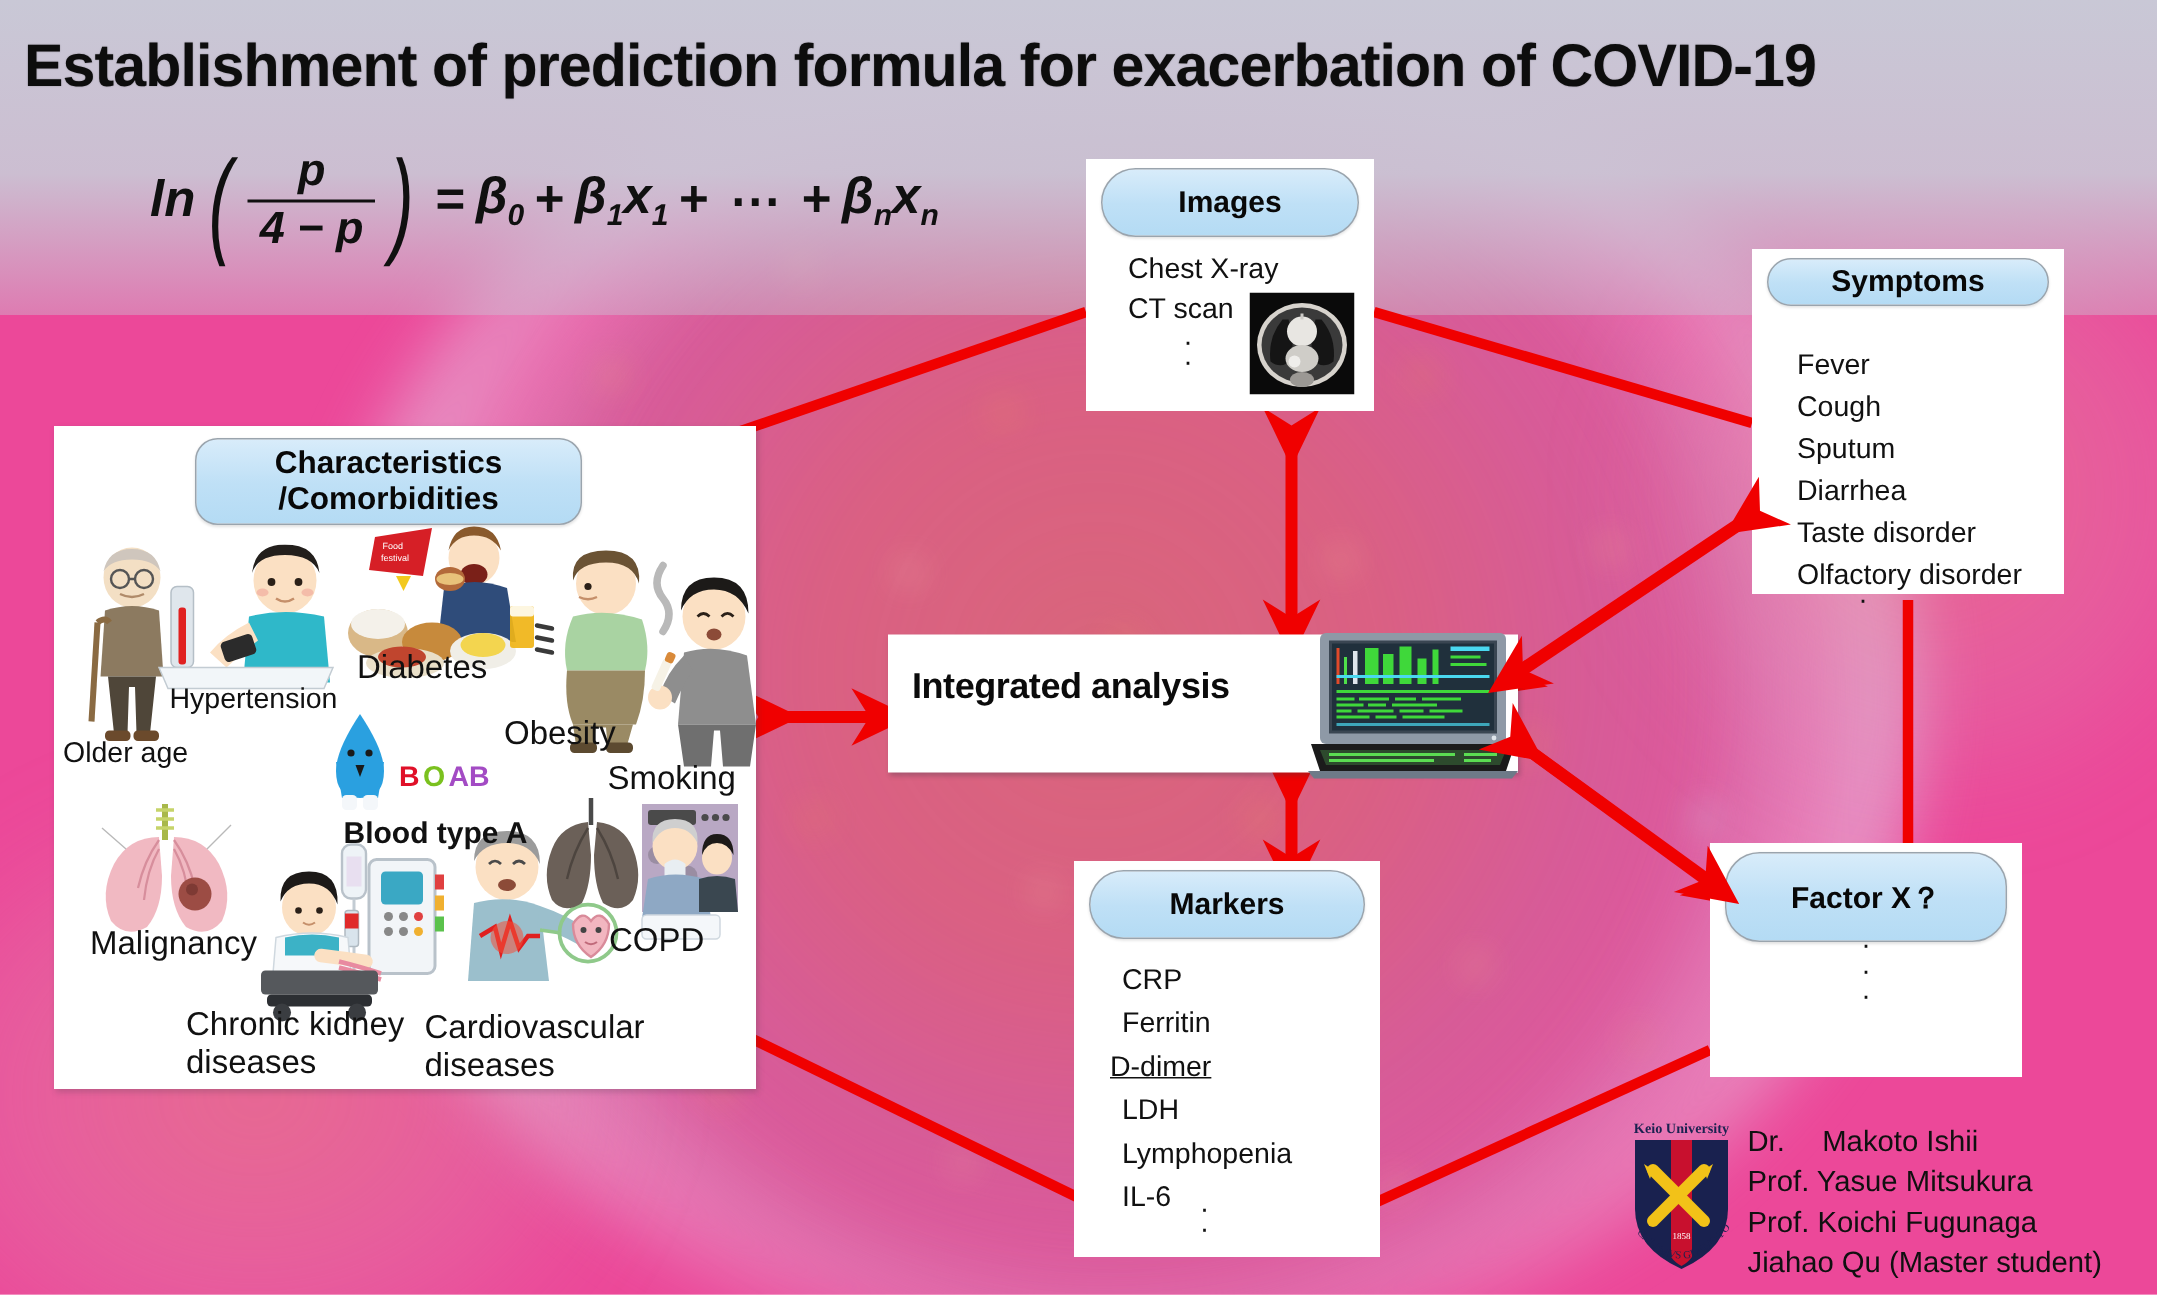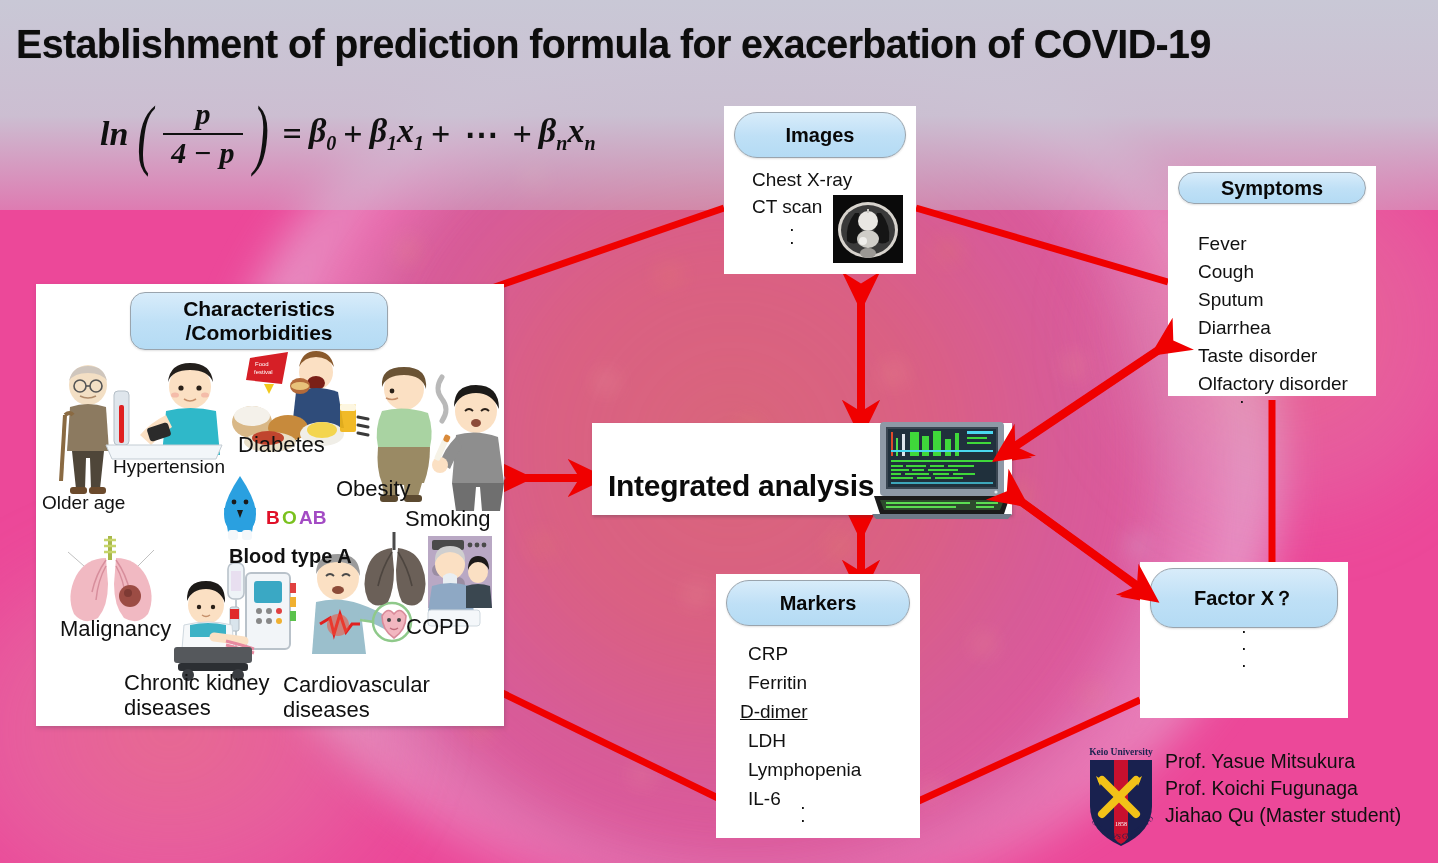--- a/index.html
+++ b/index.html
@@ -93,21 +93,21 @@
     white-space: nowrap;
     transform: scaleX(0.985);
     transform-origin: left center;
     text-shadow: 0 0 1px rgba(0,0,0,.35);
   }
 
   
   #formula {
     position: absolute; left: 100px; top: 96px;
     display: flex; align-items: center;
-    font-family: Liberation Serif, serif;
+    font-family: Liberation Sans, sans-serif;
     font-style: italic; font-weight: bold;
     color: #101010; font-size: 34px;
     white-space: nowrap;
   }
   #formula .paren {
     font-size: 78px; font-weight: normal;
     line-height: 0.72; margin: 0 2px;
     transform: scaleX(.6); display: inline-block;
   }
   #formula .frac {
@@ -161,22 +161,22 @@
   
   #links { position: absolute; inset: 0; z-index: 5; pointer-events: none; }
   #links-top { position: absolute; inset: 0; z-index: 9; pointer-events: none; }
 
   
   #integ-card {
     left: 592px; top: 423px; width: 420px; height: 92px;
     box-shadow: 1px 2px 3px rgba(60,60,70,.30);
   }
   #integ-label {
-    position: absolute; left: 608px; top: 469px;
-    font-size: 30px; font-weight: bold; color: #0b0b0b;
+    position: absolute; left: 608px; top: 444px;
+    font-size: 24px; font-weight: bold; color: #0b0b0b;
     white-space: nowrap; z-index: 8;
     letter-spacing: -0.3px;
   }
   #integ-monitor { position: absolute; left: 872px; top: 420px; z-index: 9; }
 
   
   #char-card { left: 36px; top: 284px; width: 468px; height: 442px;
                box-shadow: 1px 2px 4px rgba(60,60,70,.25); }
   #char-box  { left: 46px; top: 300px; width: 450px; height: 416px; }
   #char-pill { left: 130px; top: 292px; width: 258px; height: 58px;
@@ -586,18 +586,19 @@
     <path d="M58 36 L24 70" stroke="#f2c218" stroke-width="8" stroke-linecap="round"></path>
     <path d="M24 36 L18 32 L22 42 Z" fill="#f2c218"></path>
     <path d="M58 36 L64 32 L60 42 Z" fill="#f2c218"></path>
     <text x="43" y="82" font-size="6" fill="#fff" text-anchor="middle" font-family="serif">1858</text>
     <path id="mottoArc" d="M10 74 Q43 116 76 74" fill="none"></path>
     <text font-size="7.2" fill="#1b2250" font-family="serif">
       <textPath href="#mottoArc" startOffset="6%">CALAMVS GLADIO FORTIOR</textPath>
     </text>
   </svg>
   <div id="credits">
+    <div>Dr.  Makoto Ishii</div>
     <div>Prof. Yasue Mitsukura</div>
     <div>Prof. Koichi Fugunaga</div>
     <div>Jiahao Qu (Master student)</div>
   </div>
 
 </div>
 
 </body></html>

